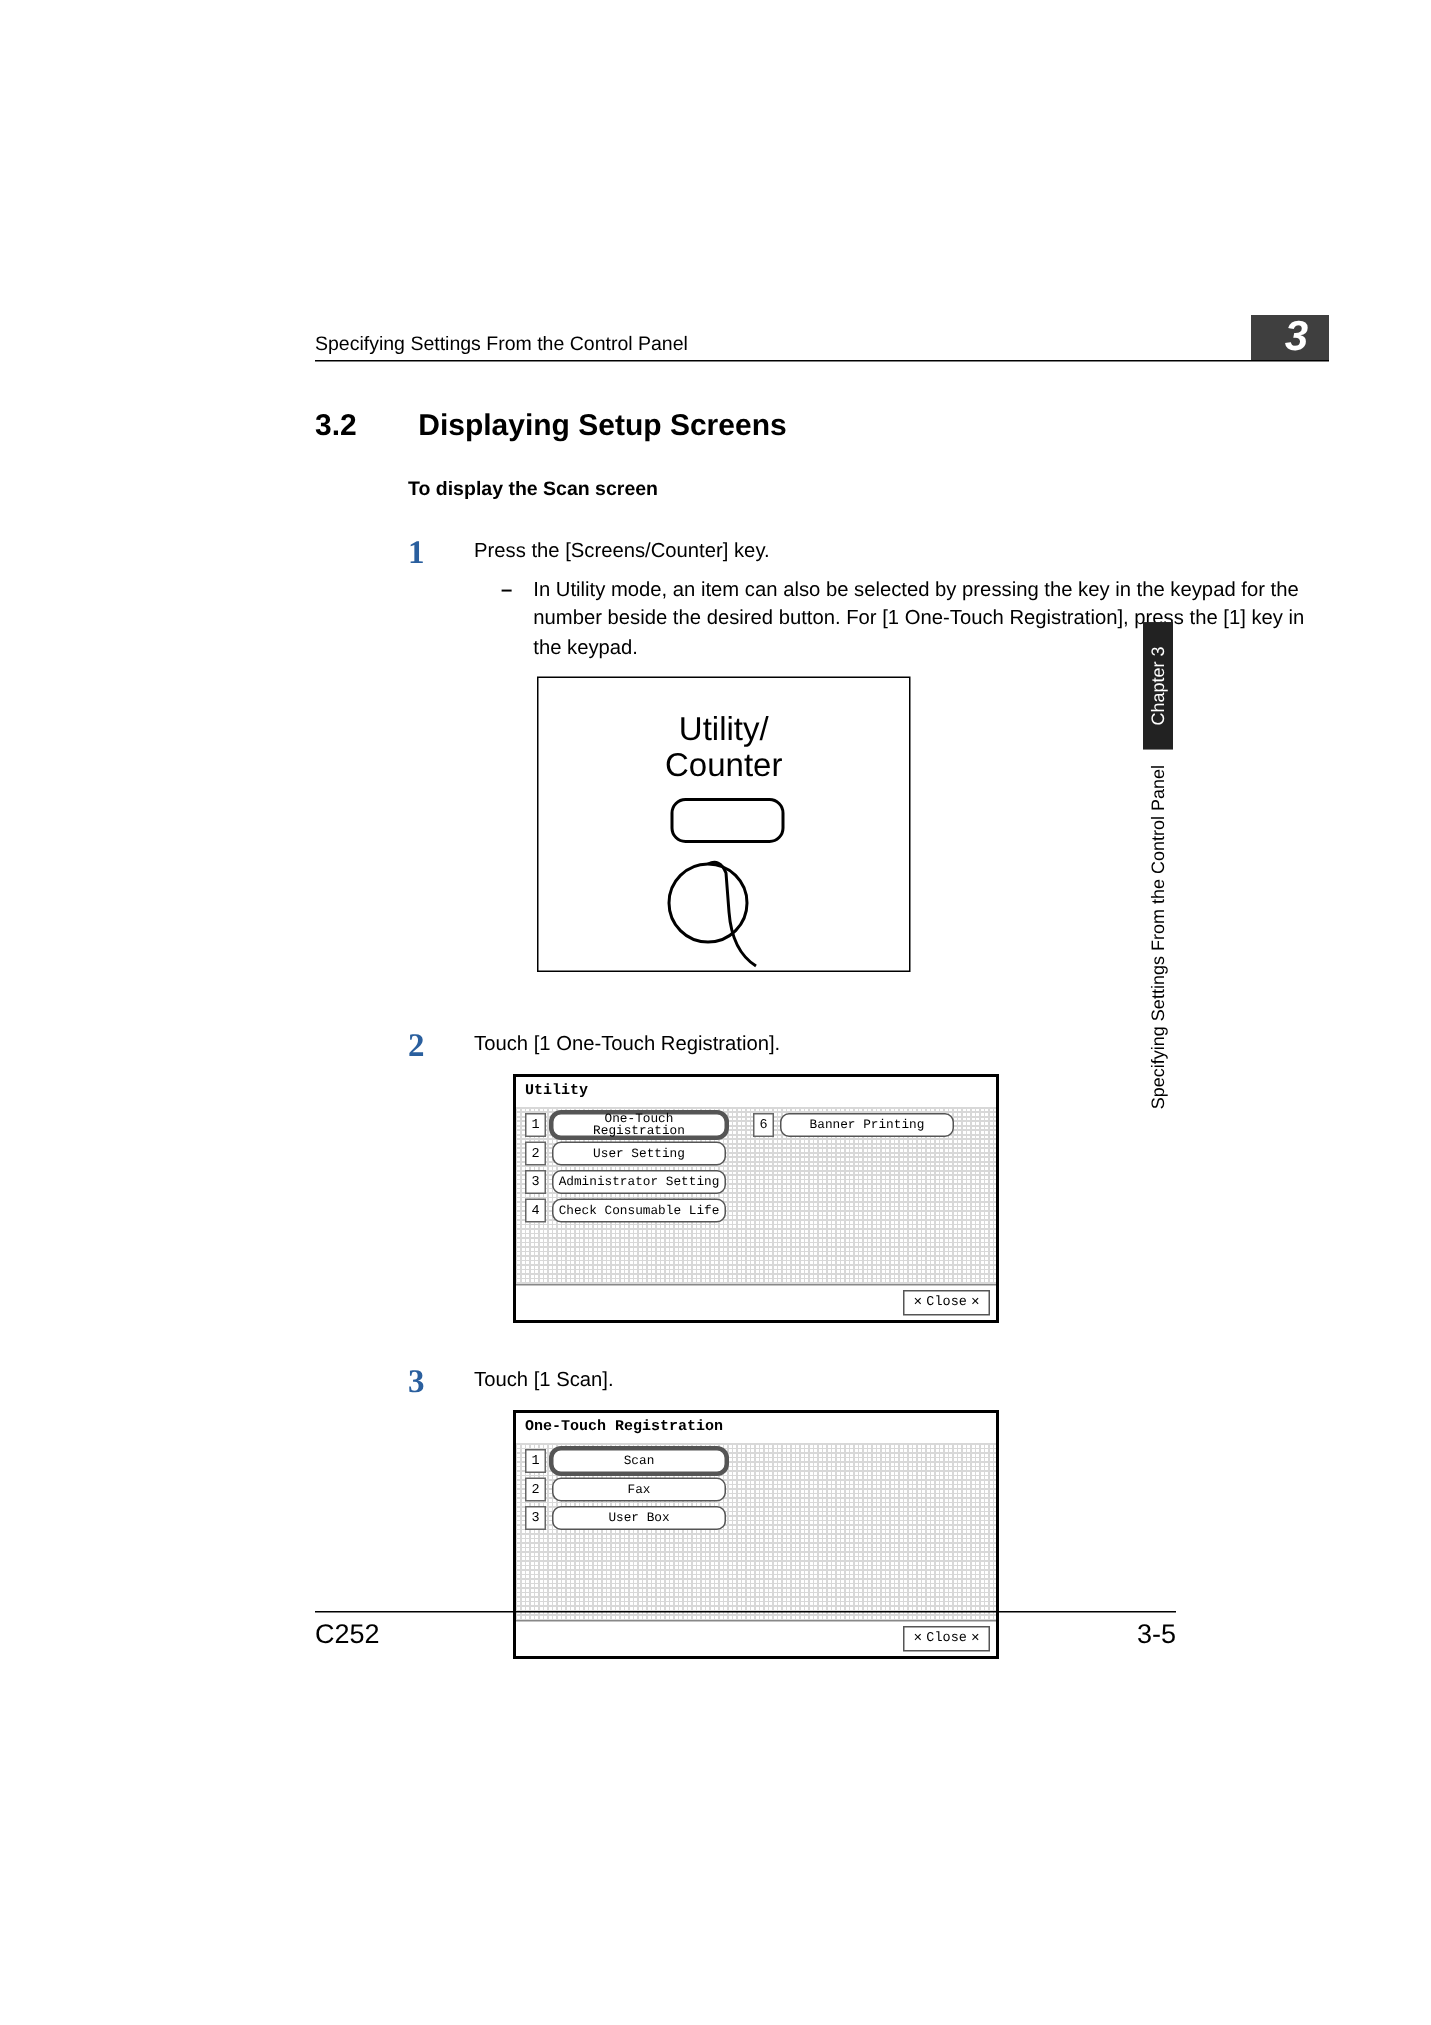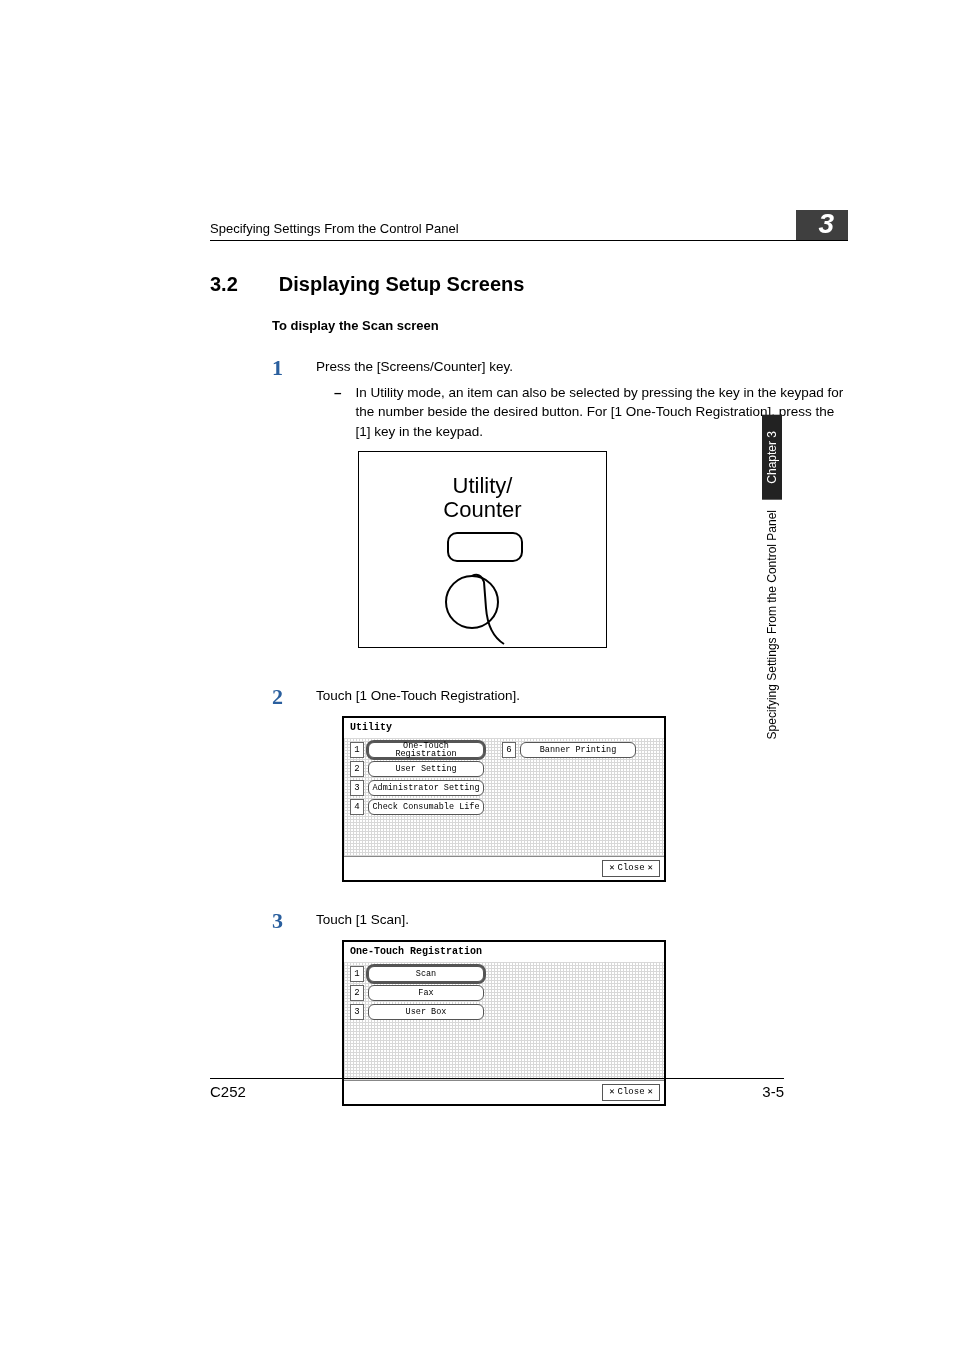--- a/index.html
+++ b/index.html
@@ -6,21 +6,21 @@
     margin: 0;
     background: #fff;
     font-family: Arial, Helvetica, sans-serif;
     color: #000;
   }
   .page {
     width: 954px;
     height: 1350px;
     position: relative;
     box-sizing: border-box;
-    padding: 210px 106px 0 210px;
+    padding: 210px 68px 0 210px;
   }
   .header-row {
     display: flex;
     align-items: flex-end;
     justify-content: space-between;
     border-bottom: 1px solid #000;
   }
   .running-head {
     font-size: 13px;
     padding-bottom: 4px;
@@ -208,21 +208,21 @@
     padding: 12px 3px 10px 3px;
   }
   .footer {
     position: absolute;
     bottom: 250px;
     left: 210px;
     right: 170px;
     border-top: 1px solid #000;
     display: flex;
     justify-content: space-between;
-    font-size: 15px;
+    font-size: 18px;
     padding-top: 4px;
   }
 </style>
 </head>
 <body>
 
 <div class="page">
 
   <div class="header-row">
     <div class="running-head">Specifying Settings From the Control Panel</div>

